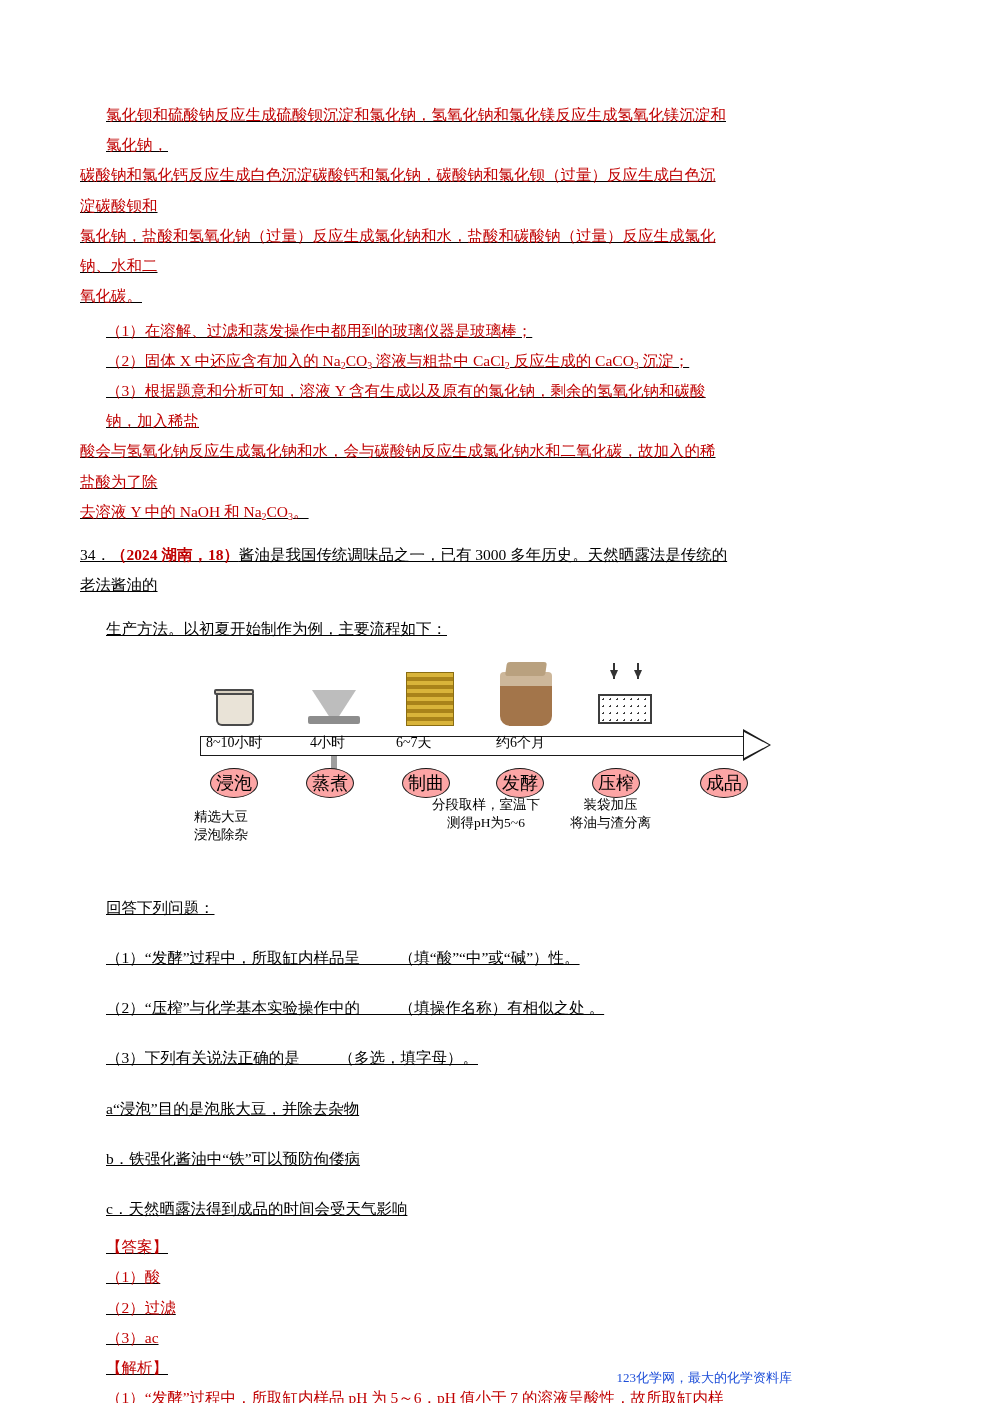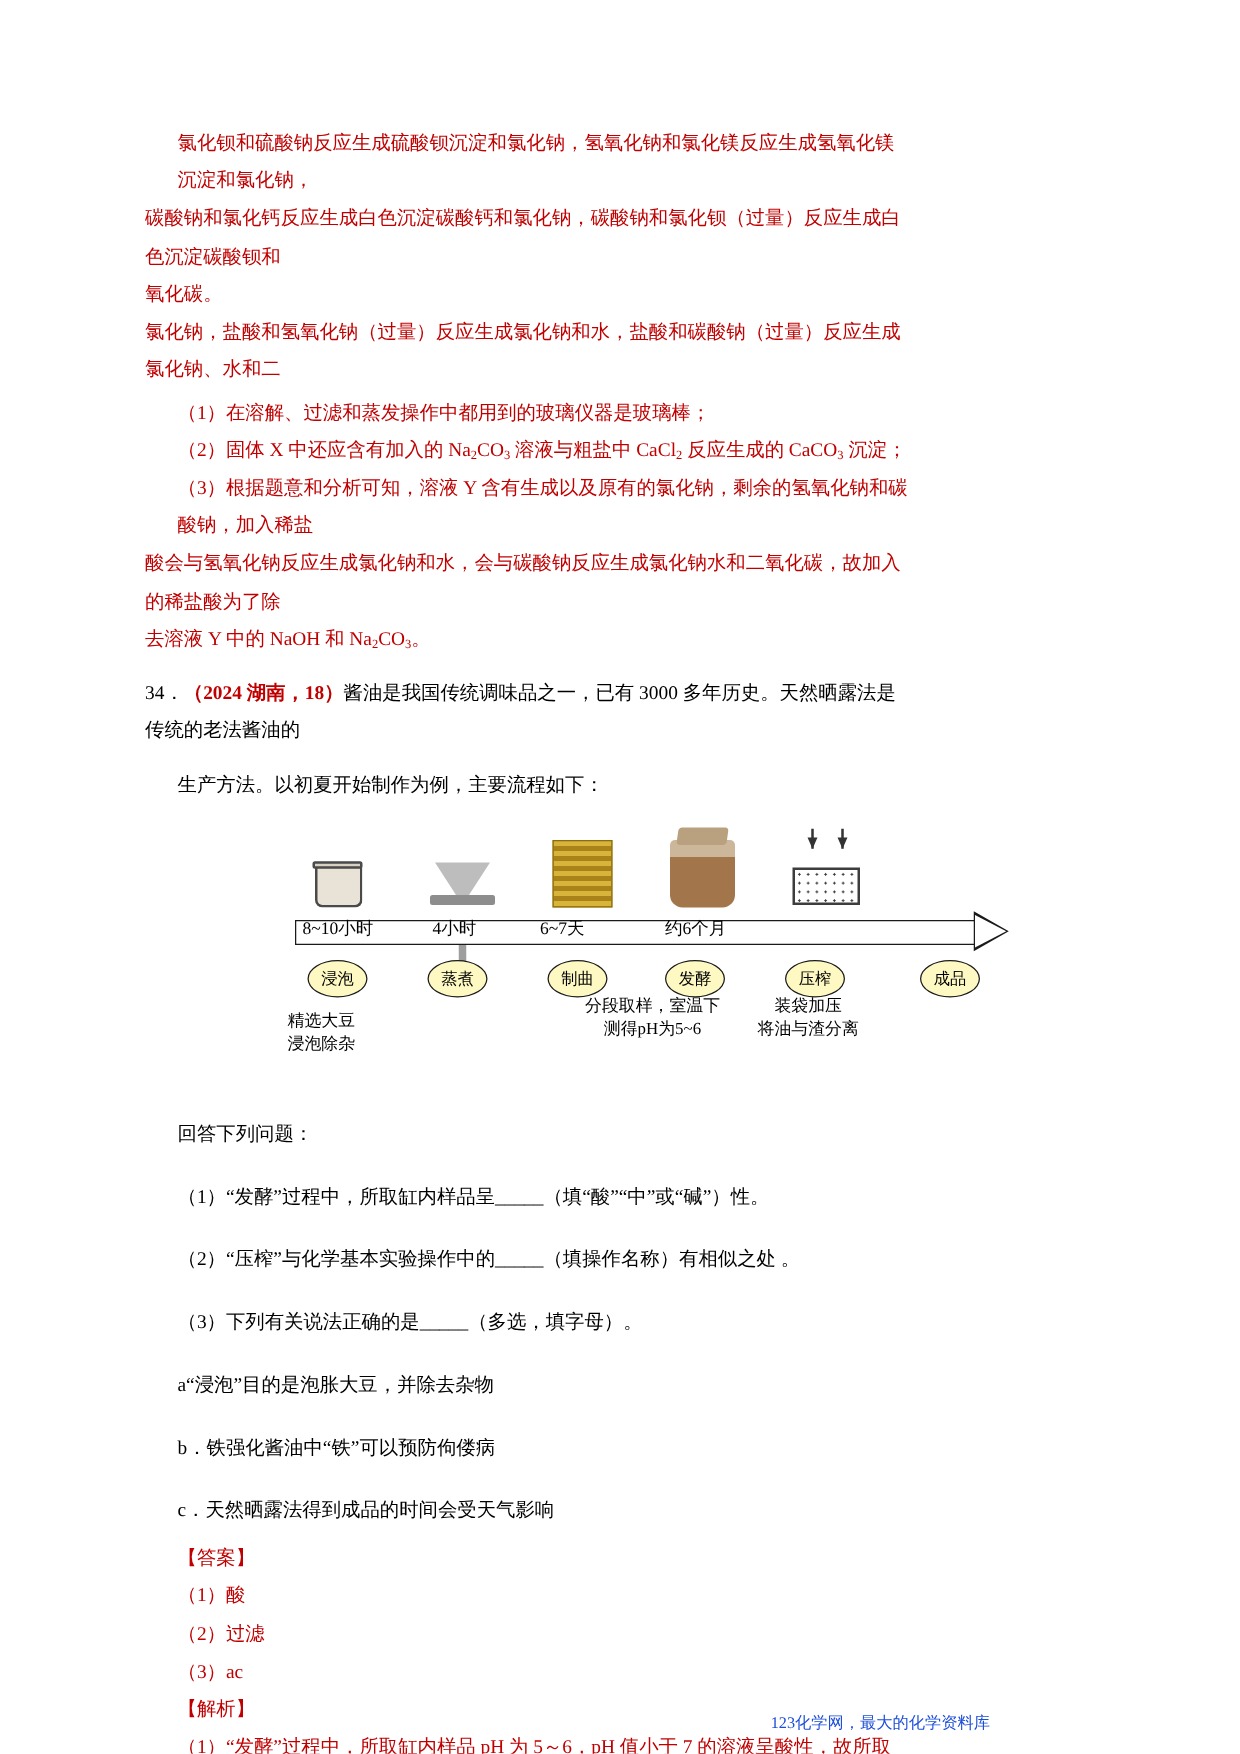--- a/index.html
+++ b/index.html
@@ -8,21 +8,22 @@
     background:#ffffff;
     font-family:"Liberation Serif", serif;
     color:#000;
     position:relative;
     overflow:hidden;
   }
   .page{
     position:relative;
     width:816px;height:1403px;
     box-sizing:border-box;
-    padding:100px 88px 0 116px;
+    padding:100px 88px 0 80px;
+    text-decoration:underline;
   }
   .blk-red{color:#c00000;font-size:15.5px;line-height:1.95;}
   .para-indent{padding-left:26px;}
   sub{font-size:10px;vertical-align:-0.25em;}
   .q-num{font-size:15.5px;line-height:1.95;margin-top:13px;}
   .q-src{color:#c00000;font-weight:bold;}
   .sec{margin-top:10px;}
   .body-blk{font-size:15.5px;line-height:1.95;color:#000;margin-top:20px;}
 
   
@@ -115,22 +116,22 @@
   }
   .time-lbl{position:absolute;top:4px;font-size:14px;white-space:nowrap;}
 
   .oval{
     position:absolute;
     border:1.3px solid #1a1a1a;
     border-radius:50%;
     width:46px;height:28px;
     text-align:center;
     line-height:28px;
-    font-size:13px;
-    background:#fef9c3;
+    font-size:18px;
+    background:#fca5a5;
   }
   .cap{position:absolute;font-size:13.5px;line-height:1.35;text-align:center;white-space:nowrap;}
 
   .footer{
     position:absolute;
     left:0;right:0;
     bottom:76px;
     text-align:center;
     font-size:14px;
     color:#111;
@@ -143,22 +144,22 @@
   }
 </style>
 </head>
 <body>
 
 <div class="page">
 
   <div>
     <div class="blk-red para-indent">氯化钡和硫酸钠反应生成硫酸钡沉淀和氯化钠，氢氧化钠和氯化镁反应生成氢氧化镁沉淀和氯化钠，</div>
     <div class="blk-red">碳酸钠和氯化钙反应生成白色沉淀碳酸钙和氯化钠，碳酸钠和氯化钡（过量）反应生成白色沉淀碳酸钡和</div>
+    <div class="blk-red">氯化钠，盐酸和氢氧化钠（过量）反应生成氯化钠和水，盐酸和碳酸钠（过量）反应生成氯化钠、水和二</div>
     <div class="blk-red">氧化碳。</div>
-    <div class="blk-red">氯化钠，盐酸和氢氧化钠（过量）反应生成氯化钠和水，盐酸和碳酸钠（过量）反应生成氯化钠、水和二</div>
   </div>
 
   <div style="margin-top:4px;">
     <div class="blk-red para-indent">（1）在溶解、过滤和蒸发操作中都用到的玻璃仪器是玻璃棒；</div>
     <div class="blk-red para-indent">
       （2）固体 X 中还应含有加入的 Na<sub>2</sub>CO<sub>3</sub> 溶液与粗盐中 CaCl<sub>2</sub> 反应生成的 CaCO<sub>3</sub> 沉淀；
     </div>
     <div class="blk-red para-indent">（3）根据题意和分析可知，溶液 Y 含有生成以及原有的氯化钠，剩余的氢氧化钠和碳酸钠，加入稀盐</div>
     <div class="blk-red">酸会与氢氧化钠反应生成氯化钠和水，会与碳酸钠反应生成氯化钠水和二氧化碳，故加入的稀盐酸为了除</div>
     <div class="blk-red">

